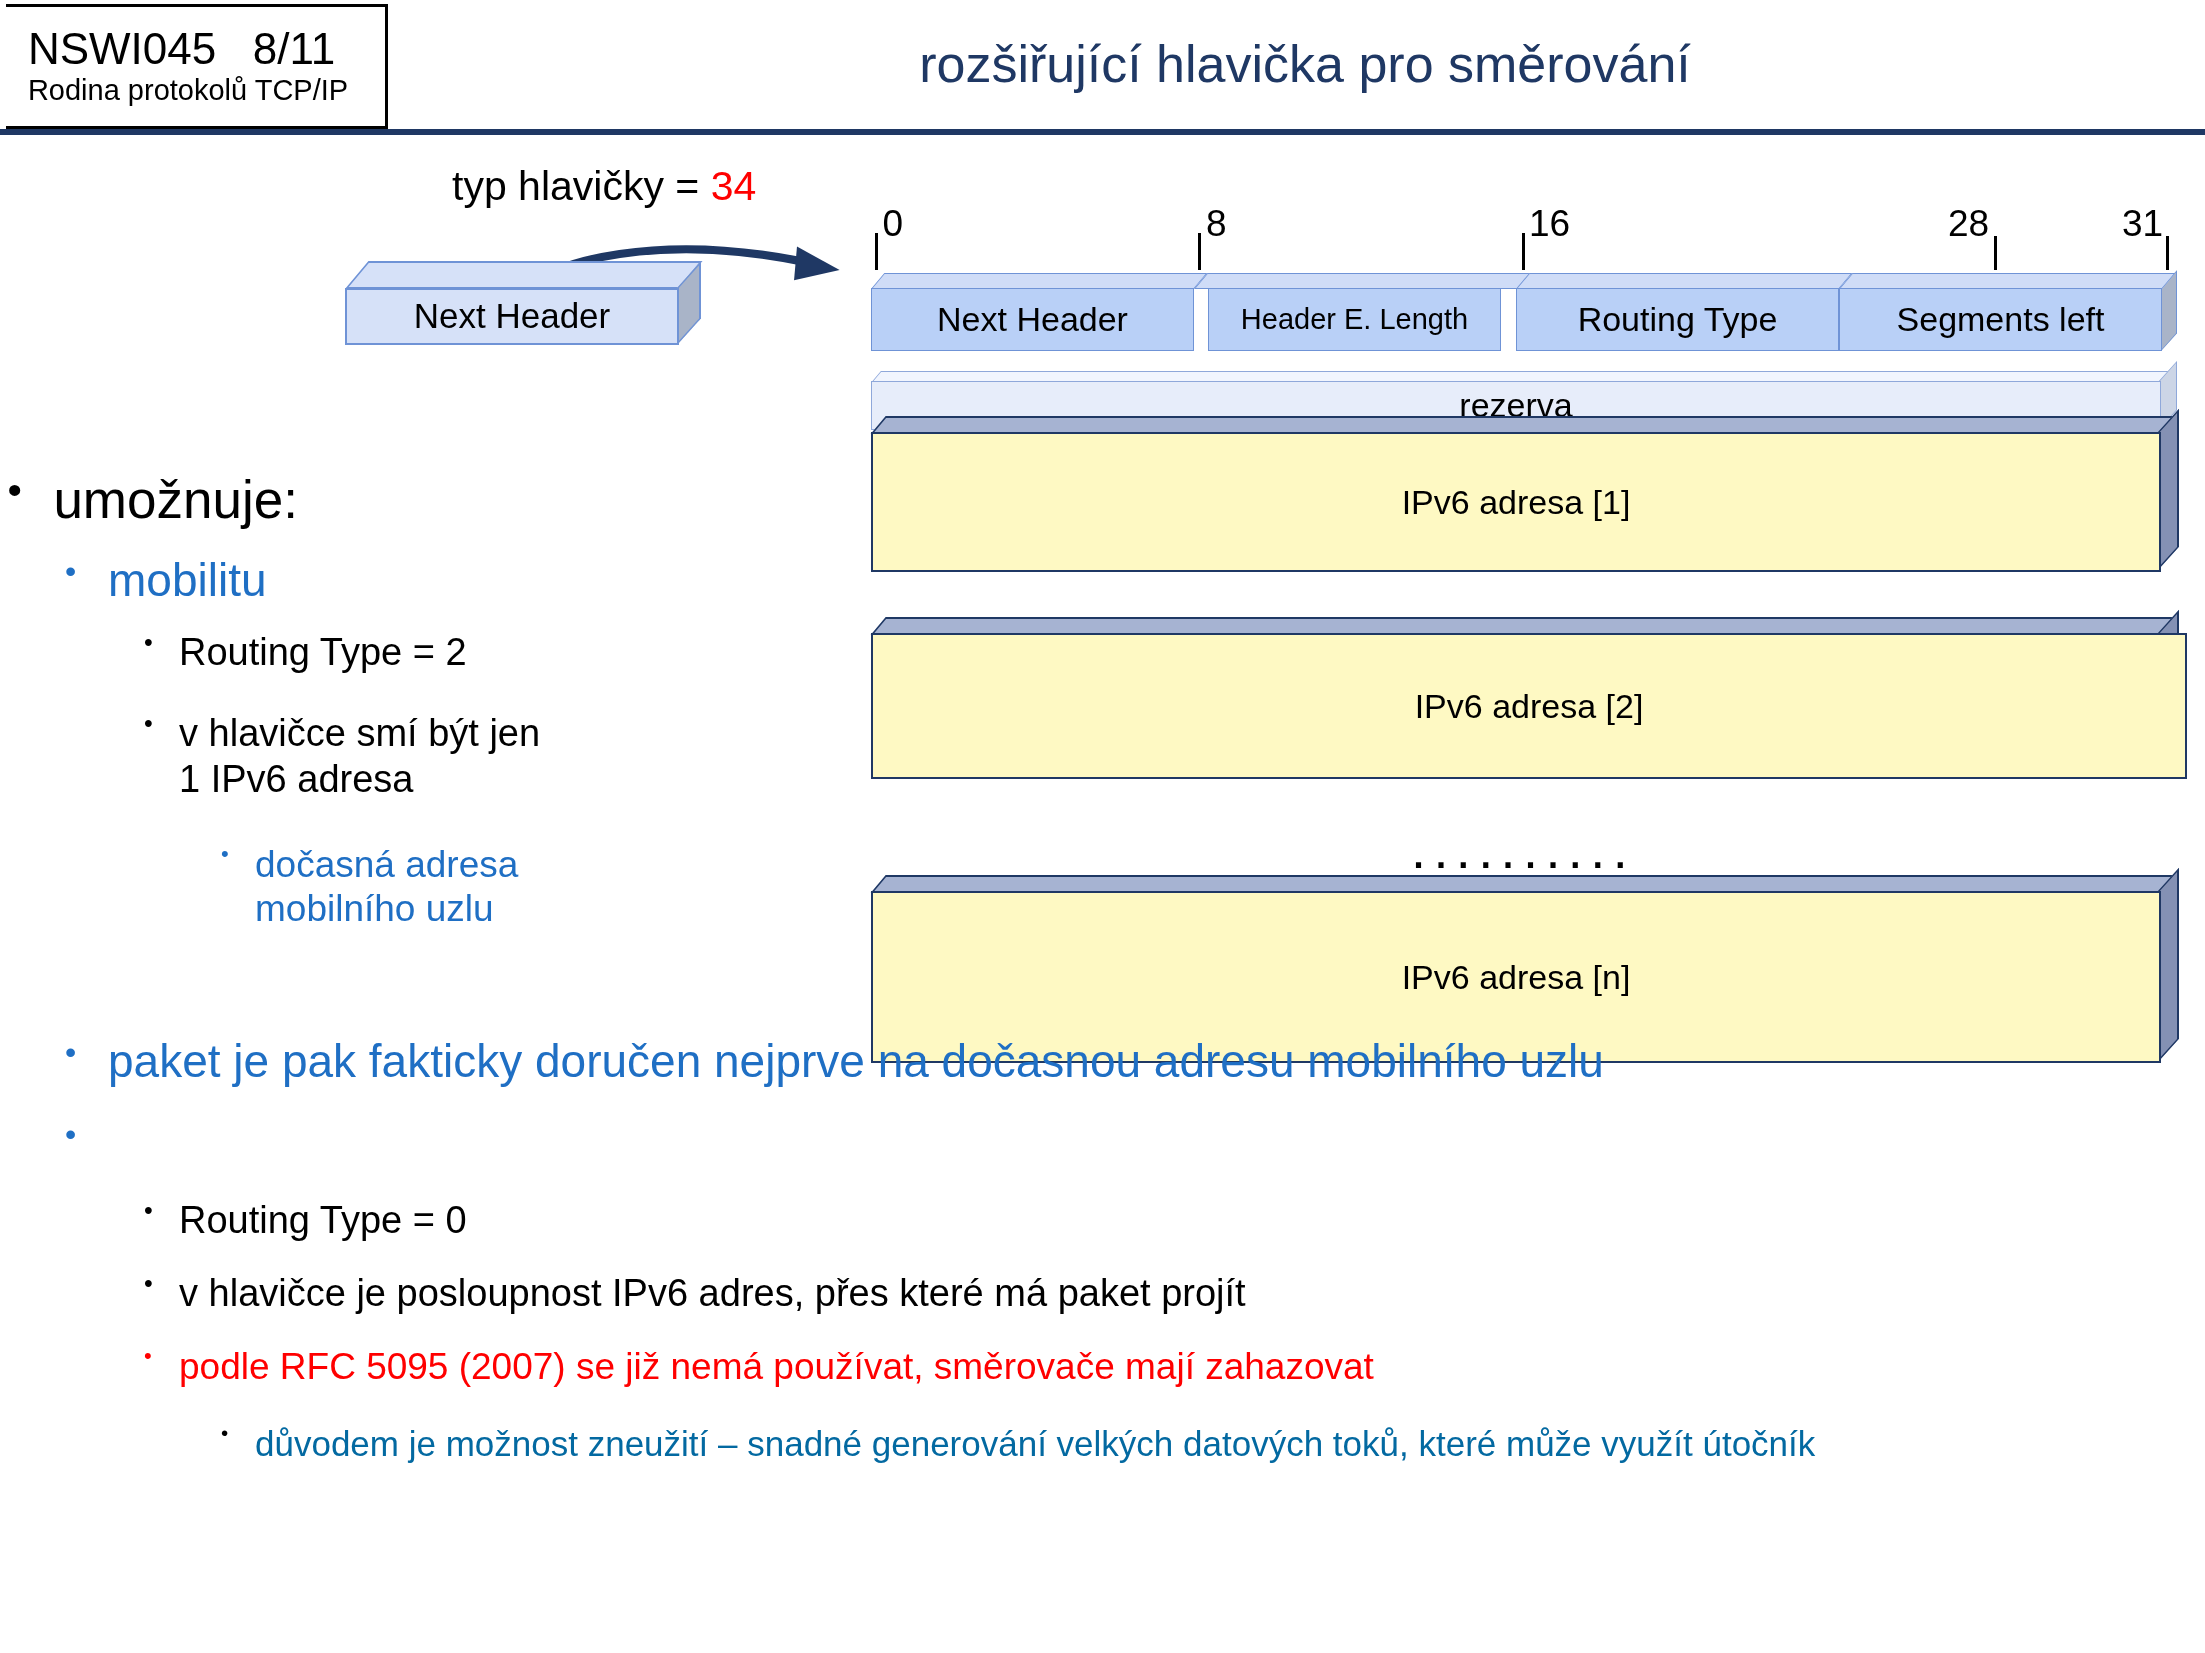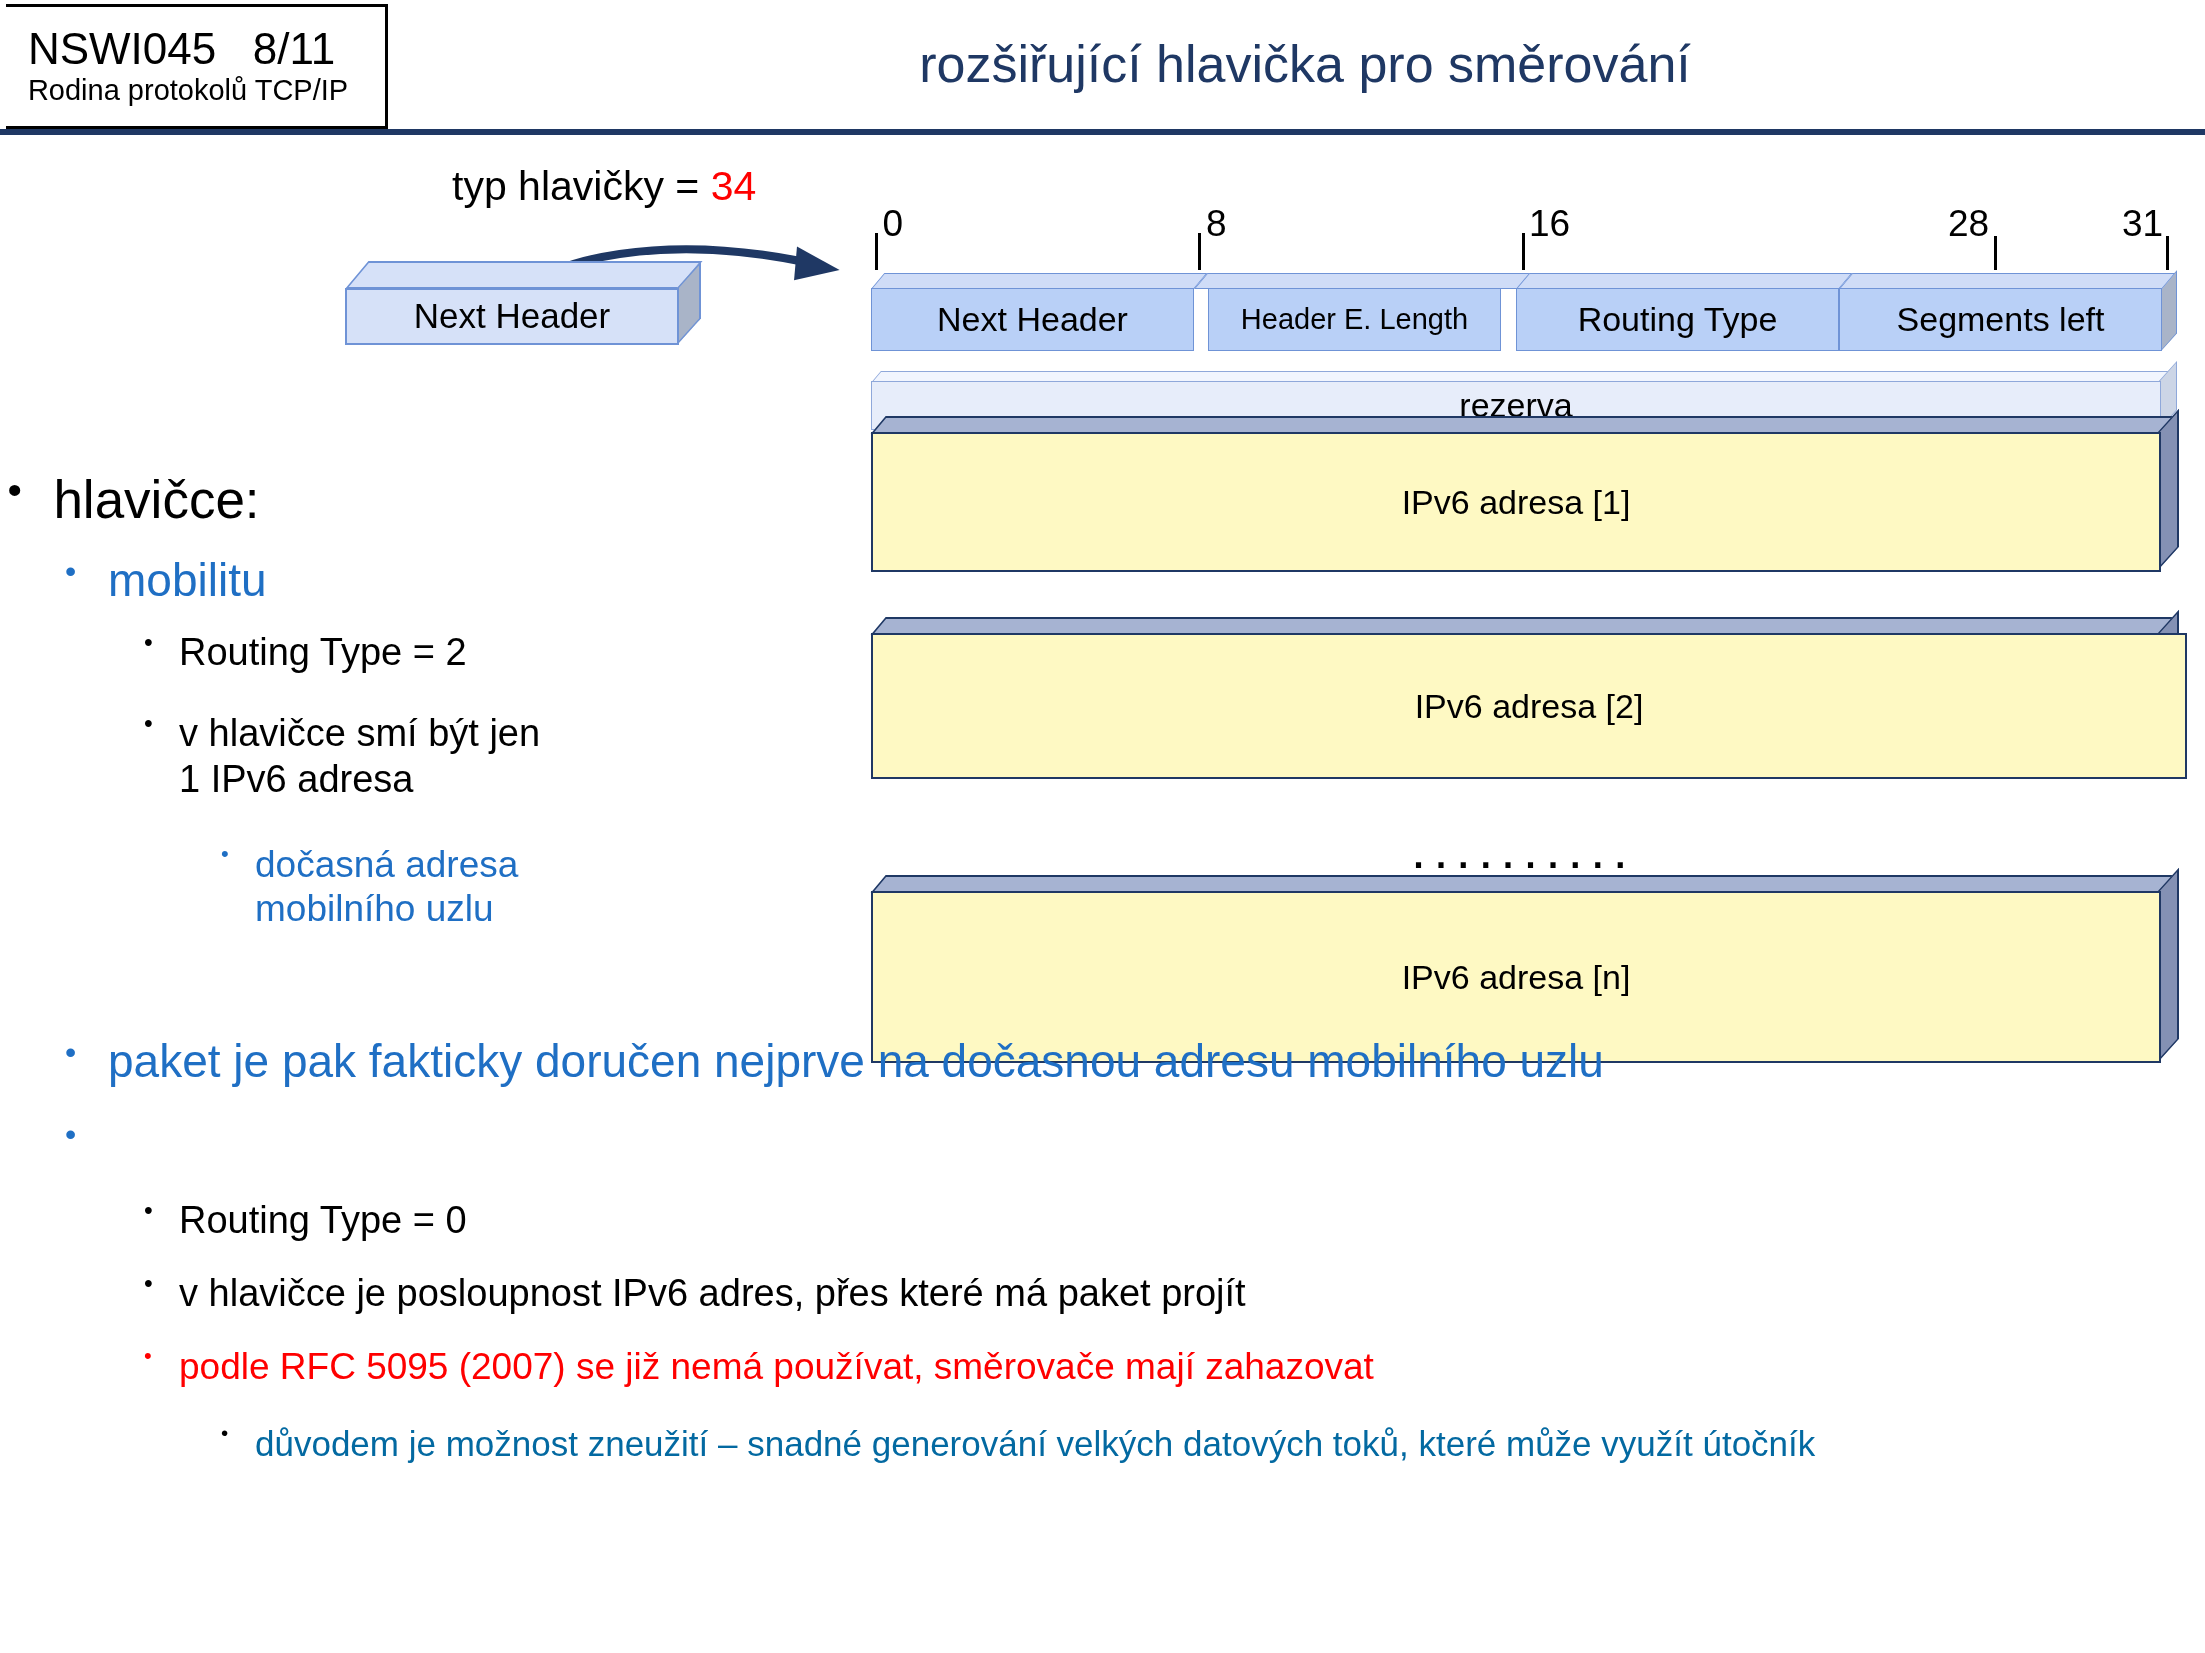--- a/index.html
+++ b/index.html
@@ -389,21 +389,21 @@
     <div class="ab-top" style="width:1290px;"></div>
     <div class="ab-side" style="left:1287px; top:16px; height:171px;"></div>
     <div class="ab-face" style="width:1290px; height:172px;">IPv6 adresa [n]</div>
   </div>
 
 </div>
 
 <div id="content-bullets">
     <div class="bullet-row lvl1" style="top: 0px; width: 662px;">
       <span class="bullet-dot">•</span>
-      <span class="bullet-text">hlavičce:</span>
+      <span class="bullet-text">umožnuje:</span>
     </div>
     <div class="bullet-row lvl2" style="top: 85px; width: 662px;">
       <span class="bullet-dot">•</span>
       <span class="bullet-text">mobilitu</span>
     </div>
     <div class="bullet-row lvl3 dark" style="top: 160px; width: 662px;">
       <span class="bullet-dot">•</span>
       <span class="bullet-text">Routing Type = 2</span>
     </div>
     <div class="bullet-row lvl3 dark" style="top: 241px; width: 412px;">

